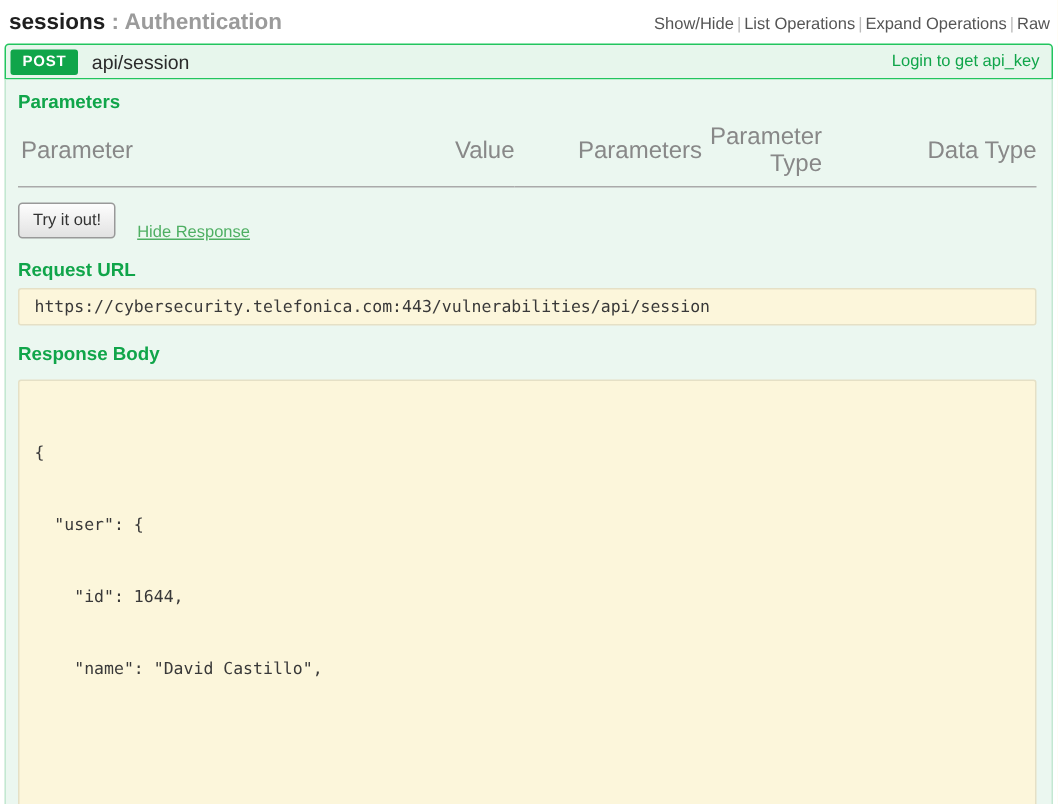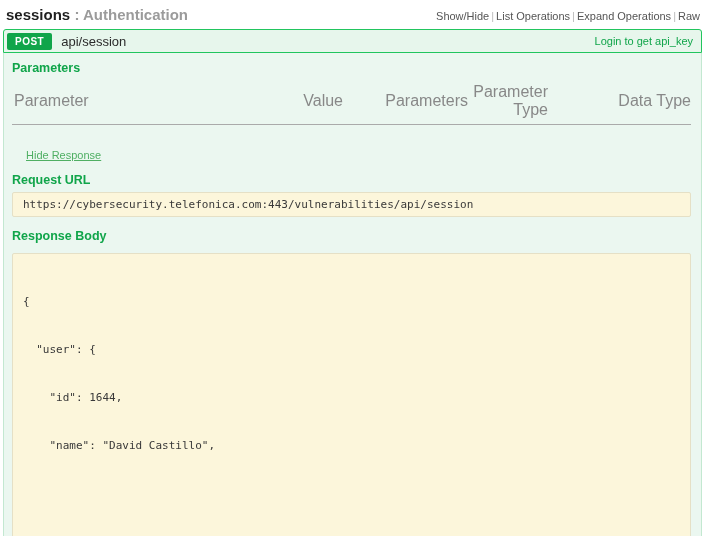--- a/index.html
+++ b/index.html
@@ -109,20 +109,21 @@
           <th>Parameters</th>
           <th>Parameter Type</th>
           <th>Data Type</th>
         </tr>
       </thead>
       <tbody>
       </tbody>
     </table>
 
     <div class="actions">
+      <button class="try-btn">Try it out!</button>
       <a class="hide-response">Hide Response</a>
     </div>
 
     <h4 class="section mt">Request URL</h4>
     <div class="codebox">https://cybersecurity.telefonica.com:443/vulnerabilities/api/session</div>
 
     <h4 class="section mt">Response Body</h4>
     <div class="codebox body">
       <div class="line">{</div>
       <div class="line">  "user": {</div>

